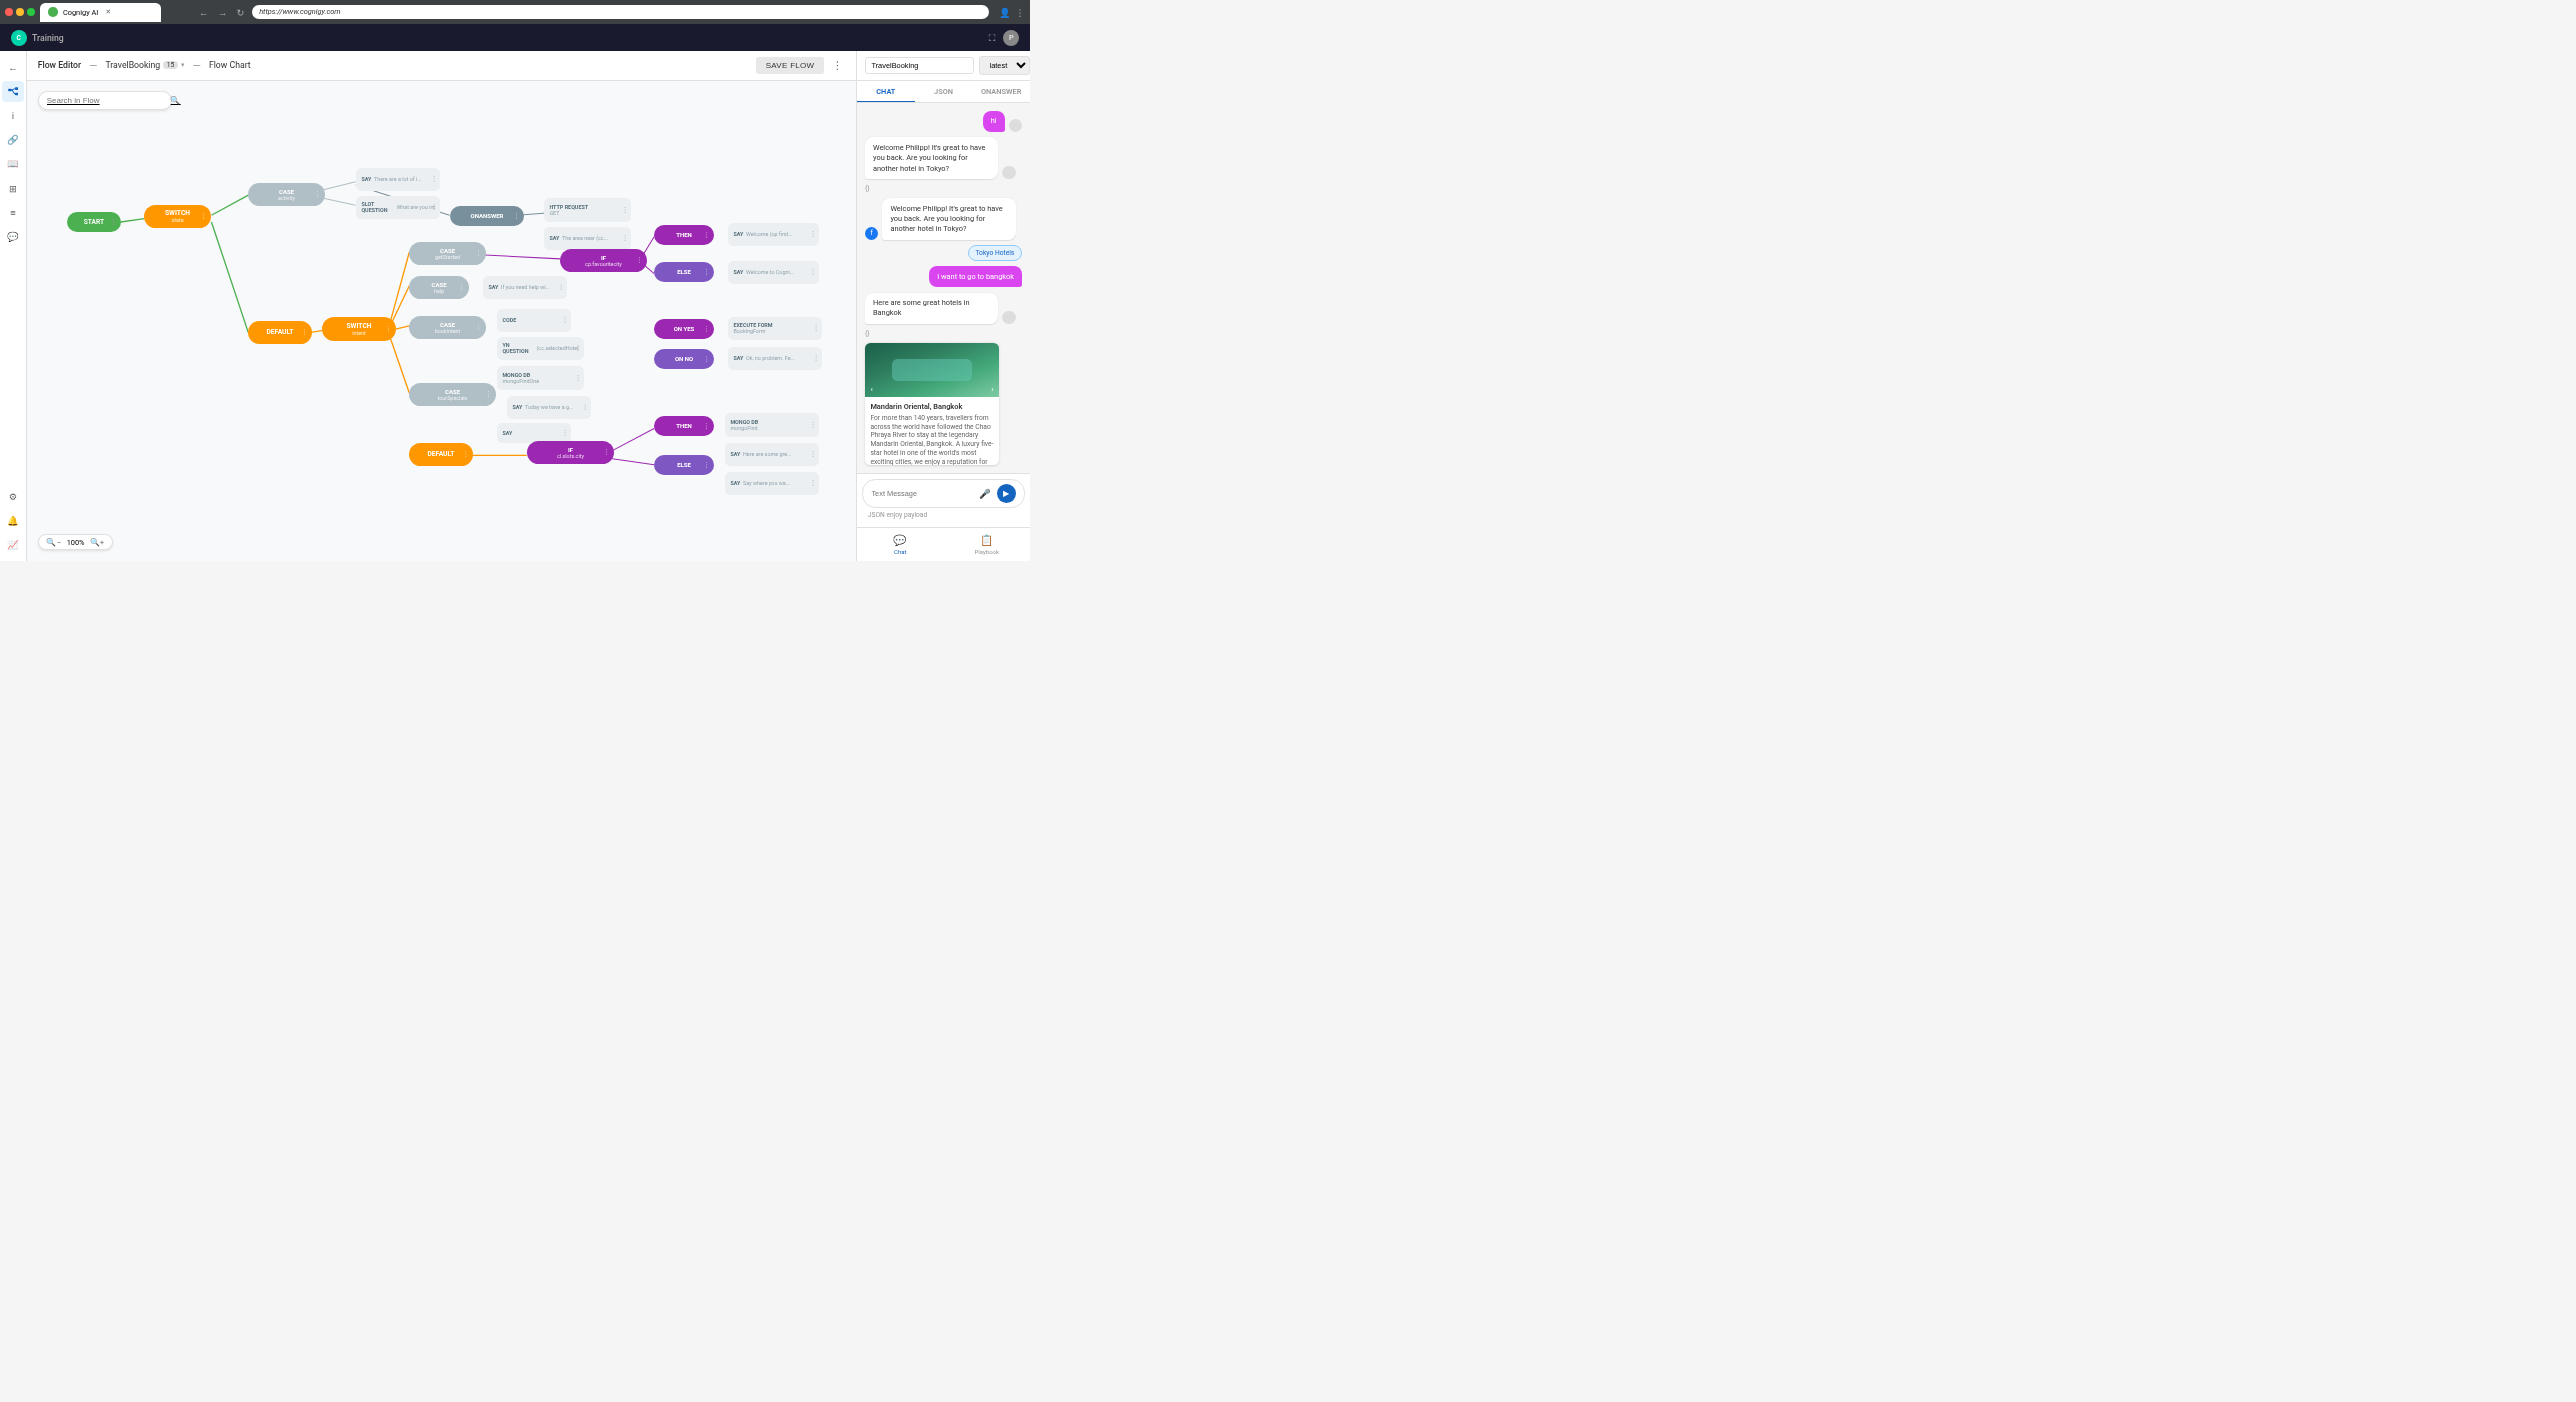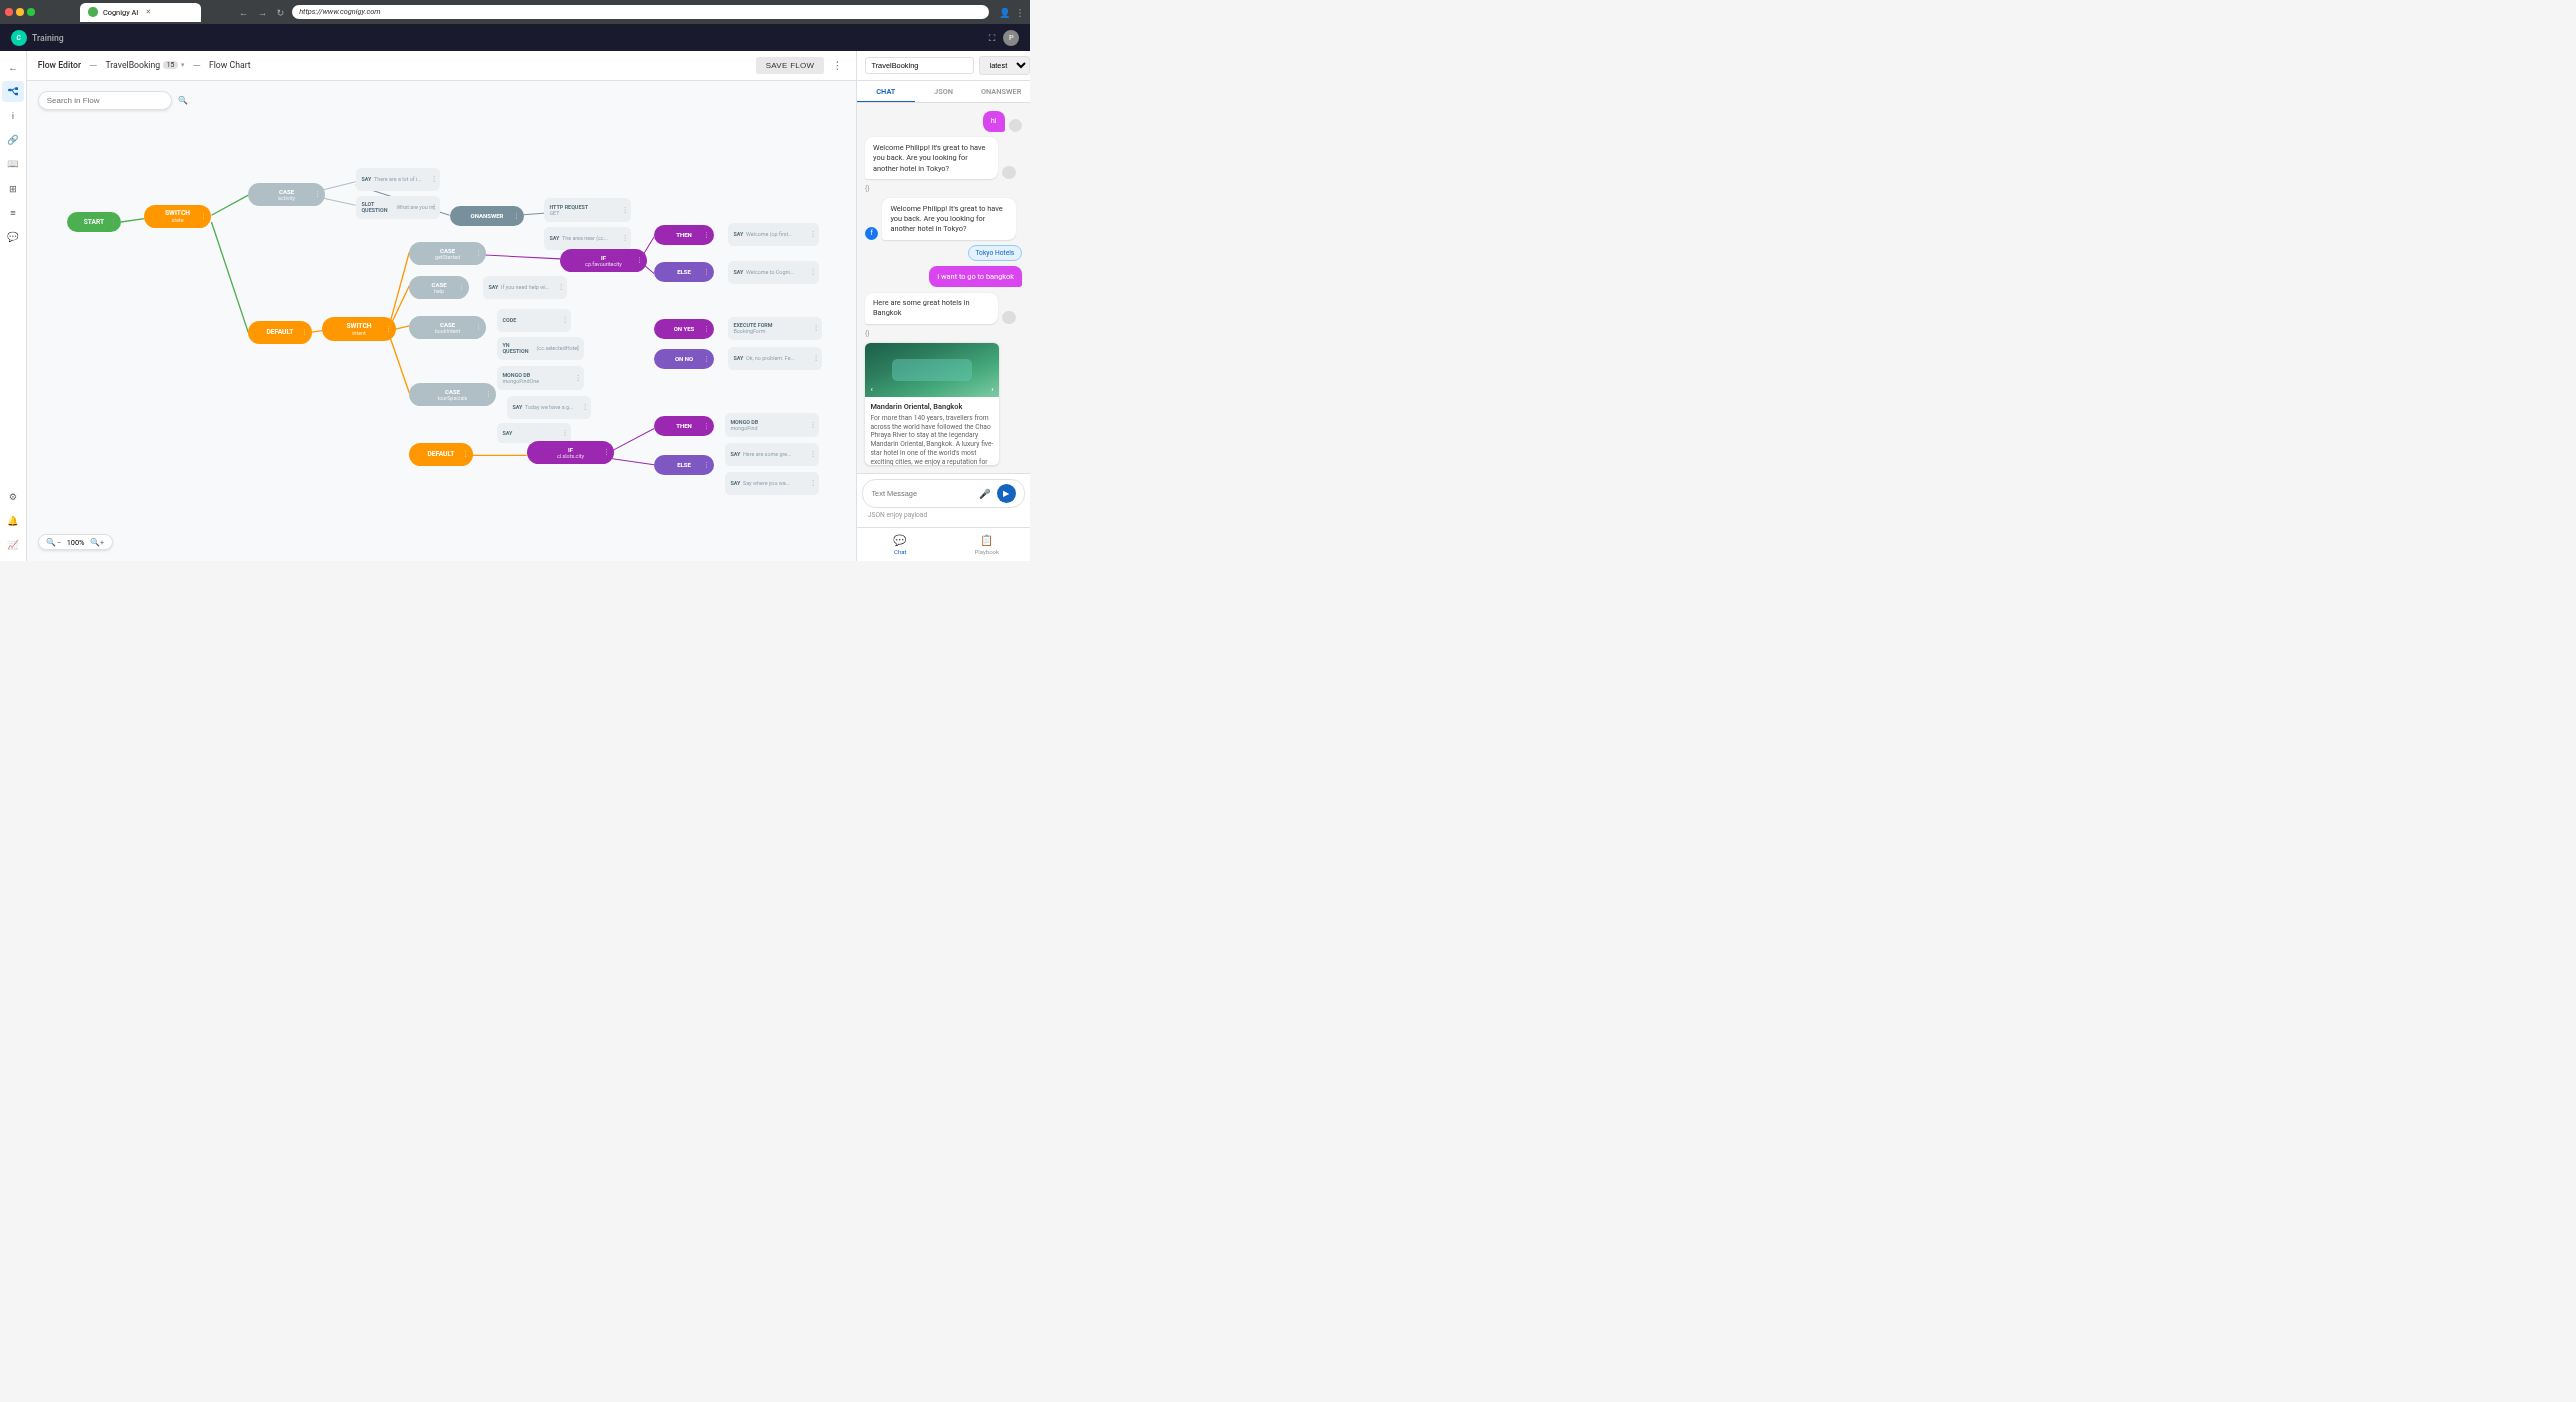--- a/index.html
+++ b/index.html
@@ -1,20 +1,20 @@
 <!DOCTYPE html>
 <html style="font-size:10.7px"><head>
   <meta charset="utf-8">
   <style>
     * { box-sizing: border-box; margin: 0; padding: 0; }
     body { font-family: -apple-system, BlinkMacSystemFont, 'Segoe UI', Roboto, sans-serif; background: #f5f5f5; overflow: hidden; width: 1030px; height: 561px; }
 
     
     .browser-chrome { background: #3c4043; height: 24px; display: flex; align-items: center; padding: 0 5.4px; gap: 5.4px; }
-    .browser-tab { background: #fff; border-radius: 5.4px 5.4px 0 0; height: 19px; display: flex; align-items: center; padding: 0 8px; gap: 5.4px; font-size: 7.4px; min-width: 121px; margin-left: 40px; }
+    .browser-tab { background: #fff; border-radius: 5.4px 5.4px 0 0; height: 19px; display: flex; align-items: center; padding: 0 8px; gap: 5.4px; font-size: 7.4px; min-width: 121px; }
     .tab-favicon { width: 9.4px; height: 9.4px; background: #4caf50; border-radius: 50%; }
     .tab-close { width: 9.4px; height: 9.4px; border-radius: 50%; display: flex; align-items: center; justify-content: center; cursor: pointer; color: #666; font-size: 6.7px; }
     .win-btn { width: 8px; height: 8px; border-radius: 50%; }
     .win-close { background: #ff5f57; }
     .win-min { background: #febc2e; }
     .win-max { background: #28c840; }
     .browser-nav { display: flex; gap: 4px; align-items: center; margin-left: 5.4px; }
     .nav-btn { color: #aaa; font-size: 9.4px; cursor: pointer; padding: 1.3px 2.7px; }
     .address-bar { flex: 1; background: #fff; border-radius: 8px; height: 14.8px; display: flex; align-items: center; padding: 0 6.7px; font-size: 7.4px; color: #333; font-style: italic; }
     .browser-actions { display: flex; gap: 4px; align-items: center; margin-left: 5.4px; }
@@ -46,21 +46,21 @@
     .toolbar-link { font-size: 8.7px; color: #333; cursor: pointer; display: flex; align-items: center; gap: 2.7px; }
     .toolbar-badge { background: #e0e0e0; border-radius: 6.7px; padding: 0 4px; font-size: 6.7px; }
     .toolbar-spacer { flex: 1; }
     .save-btn { background: #e8e8e8; border: none; border-radius: 2.7px; padding: 4px 9.4px; font-size: 8px; font-weight: 500; cursor: pointer; color: #333; letter-spacing: 0.3px; }
     .toolbar-menu-btn { color: #666; font-size: 10.7px; cursor: pointer; padding: 2.7px; }
 
     
     .flow-canvas { flex: 1; background: #f8f9fa; position: relative; overflow: hidden; }
 
     
-    .search-box { position: absolute; top: 10.7px; left: 10.7px; background: #fff; border: 0.7px solid #e0e0e0; border-radius: 13.4px; display: flex; align-items: center; padding: 4px 8px; gap: 22px; width: 134px; z-index: 10; box-shadow: 0 1.3px 2.7px rgba(0,0,0,0.1); }
+    .search-box { position: absolute; top: 10.7px; left: 10.7px; background: #fff; border: 0.7px solid #e0e0e0; border-radius: 13.4px; display: flex; align-items: center; padding: 4px 8px; gap: 14px; width: 134px; z-index: 10; box-shadow: 0 1.3px 2.7px rgba(0,0,0,0.1); text-decoration: underline; }
     .search-input { border: none; outline: none; font-size: 8px; flex: 1; color: #666; background: transparent; }
     .search-icon { color: #999; font-size: 8px; }
 
     
     .flow-node { position: absolute; border-radius: 13.4px; display: flex; align-items: center; justify-content: center; font-size: 6.7px; font-weight: 600; color: #fff; cursor: pointer; padding: 0 8px; height: 20px; white-space: nowrap; }
     .node-start { background: #4caf50; width: 54px; left: 40px; top: 131px; }
 
     
     .right-panel { width: 174px; background: #fff; border-left: 0.7px solid #e0e0e0; display: flex; flex-direction: column; }
     .right-panel-header { padding: 5.4px 8px; border-bottom: 0.7px solid #e0e0e0; display: flex; align-items: center; gap: 5.4px; }

